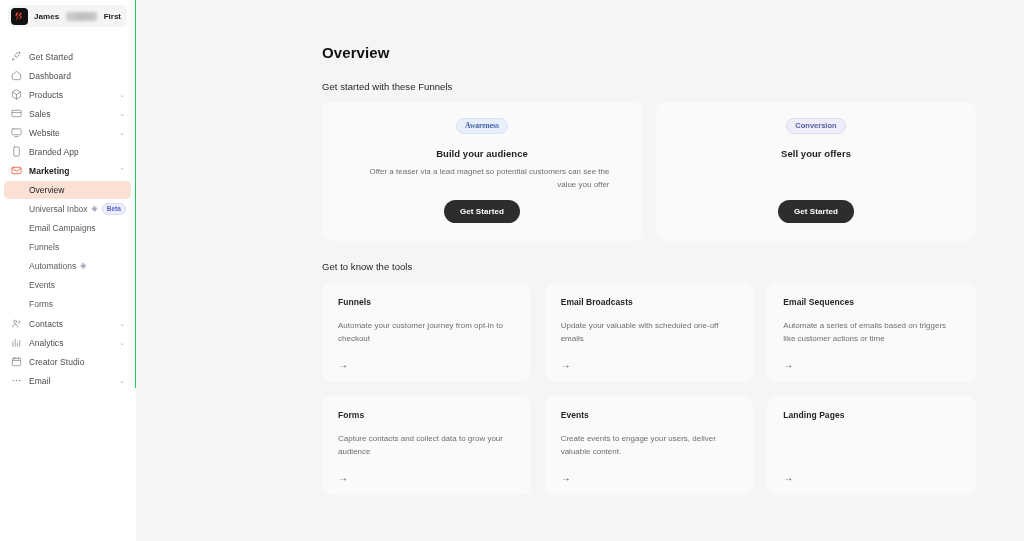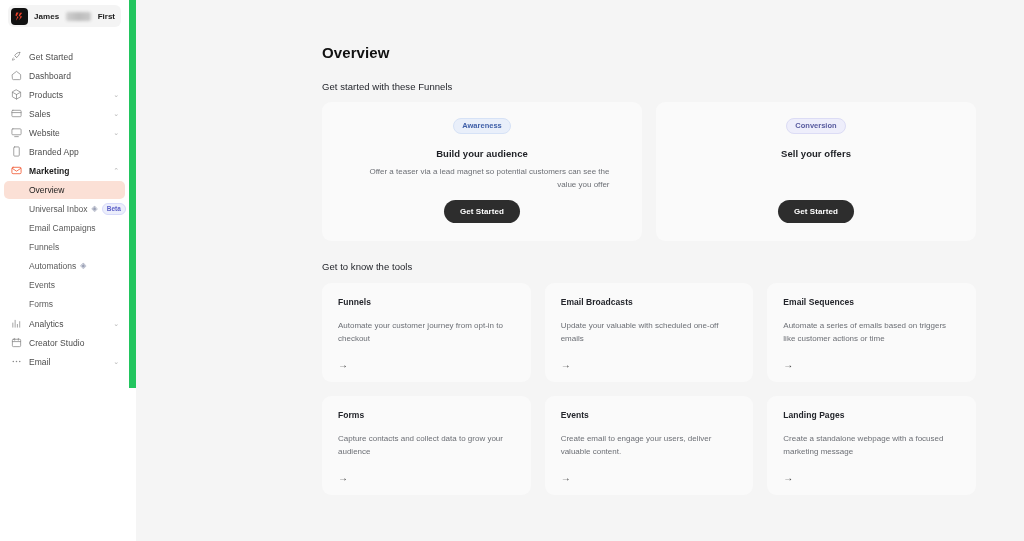--- a/index.html
+++ b/index.html
@@ -9,21 +9,21 @@
     background: #ffffff;
     font-family: "Liberation Sans", sans-serif;
     -webkit-font-smoothing: antialiased;
   }
   .app { display: flex; width: 1024px; height: 541px; background:#ffffff; }
 
   
   .sidebar {
     width: 136px; height: 388px;
     background: #ffffff;
-    border-right: 7px solid #22c55e;
+    border-right: 1px solid #22c55e;
     flex: 0 0 136px;
     position: relative;
   }
   .brand {
     display:flex; align-items:center; gap:6px;
     margin: 5px 8px 0 8px;
     padding: 3px 6px 3px 3px;
     background:#f4f4f4;
     border-radius: 6px;
     height: 22px;
@@ -116,21 +116,21 @@
     background:#fafafa;
     border-radius: 9px;
     padding: 16px 18px 18px 18px;
     display:flex; flex-direction:column; align-items:center;
     min-height: 139px;
   }
   .pill {
     font-size: 7.5px; font-weight:600;
     border-radius: 9px; padding: 3px 8px; line-height:1.1;
   }
-  .pill.awareness { color:#3f5fa8; background:#e9effa; border:1px solid #d6e2f6; }
+  .pill.awareness { color:#3f5fa8; background:#e9effa; border:1px solid #d6e2f6;font-family:Liberation Serif, serif; }
   .pill.conversion { color:#575a9e; background:#eeeefb; border:1px solid #dcdcf5; }
   .funnel-heading {
     font-size: 9.5px; font-weight:700; color:#1d1f24;
     margin-top: 14px; letter-spacing:0.05px;
   }
   .funnel-desc {
     font-size: 8px; color:#6c6f75; line-height:1.55;
     text-align:right; margin-top: 7px; max-width: 255px;
   }
   .btn-dark {
@@ -287,20 +287,31 @@
       </div>
 
       <div class="sub-item">
         <span class="label">Events</span>
       </div>
 
       <div class="sub-item">
         <span class="label">Forms</span>
       </div>
 
+      <div class="nav-item">
+        <span class="ico">
+          <svg width="11" height="11" viewBox="0 0 24 24" fill="none" stroke="currentColor" stroke-width="1.7" stroke-linecap="round" stroke-linejoin="round">
+            <circle cx="9" cy="8" r="3.2"></circle>
+              <path d="M3 20c0-3.3 2.7-5.5 6-5.5s6 2.2 6 5.5"></path>
+              <path d="M17 11.5a2.6 2.6 0 1 0 0-5.2"></path>
+          </svg>
+        </span>
+        <span class="label">Contacts</span>
+        <span class="chev">⌄</span>
+      </div>
 
       <div class="nav-item">
         <span class="ico">
           <svg width="11" height="11" viewBox="0 0 24 24" fill="none" stroke="currentColor" stroke-width="1.7" stroke-linecap="round" stroke-linejoin="round">
             <path d="M4 20V11M9 20V5M14 20v-6M19 20V8"></path>
           </svg>
         </span>
         <span class="label">Analytics</span>
         <span class="chev">⌄</span>
       </div>
@@ -377,26 +388,25 @@
         </article>
 
         <article class="tool-card">
           <div class="tool-title">Forms</div>
           <p class="tool-desc">Capture contacts and collect data to grow your audience</p>
           <span class="tool-arrow">→</span>
         </article>
 
         <article class="tool-card">
           <div class="tool-title">Events</div>
-          <p class="tool-desc">Create email to engage your users, deliver valuable content.</p>
+          <p class="tool-desc">Create events to engage your users, deliver valuable content.</p>
           <span class="tool-arrow">→</span>
         </article>
 
         <article class="tool-card">
           <div class="tool-title">Landing Pages</div>
-          <p class="tool-desc">Create a standalone webpage with a focused marketing message</p>
           <span class="tool-arrow">→</span>
         </article>
 
       </div>
     </div>
   </main>
 </div>
 
 </body></html>

